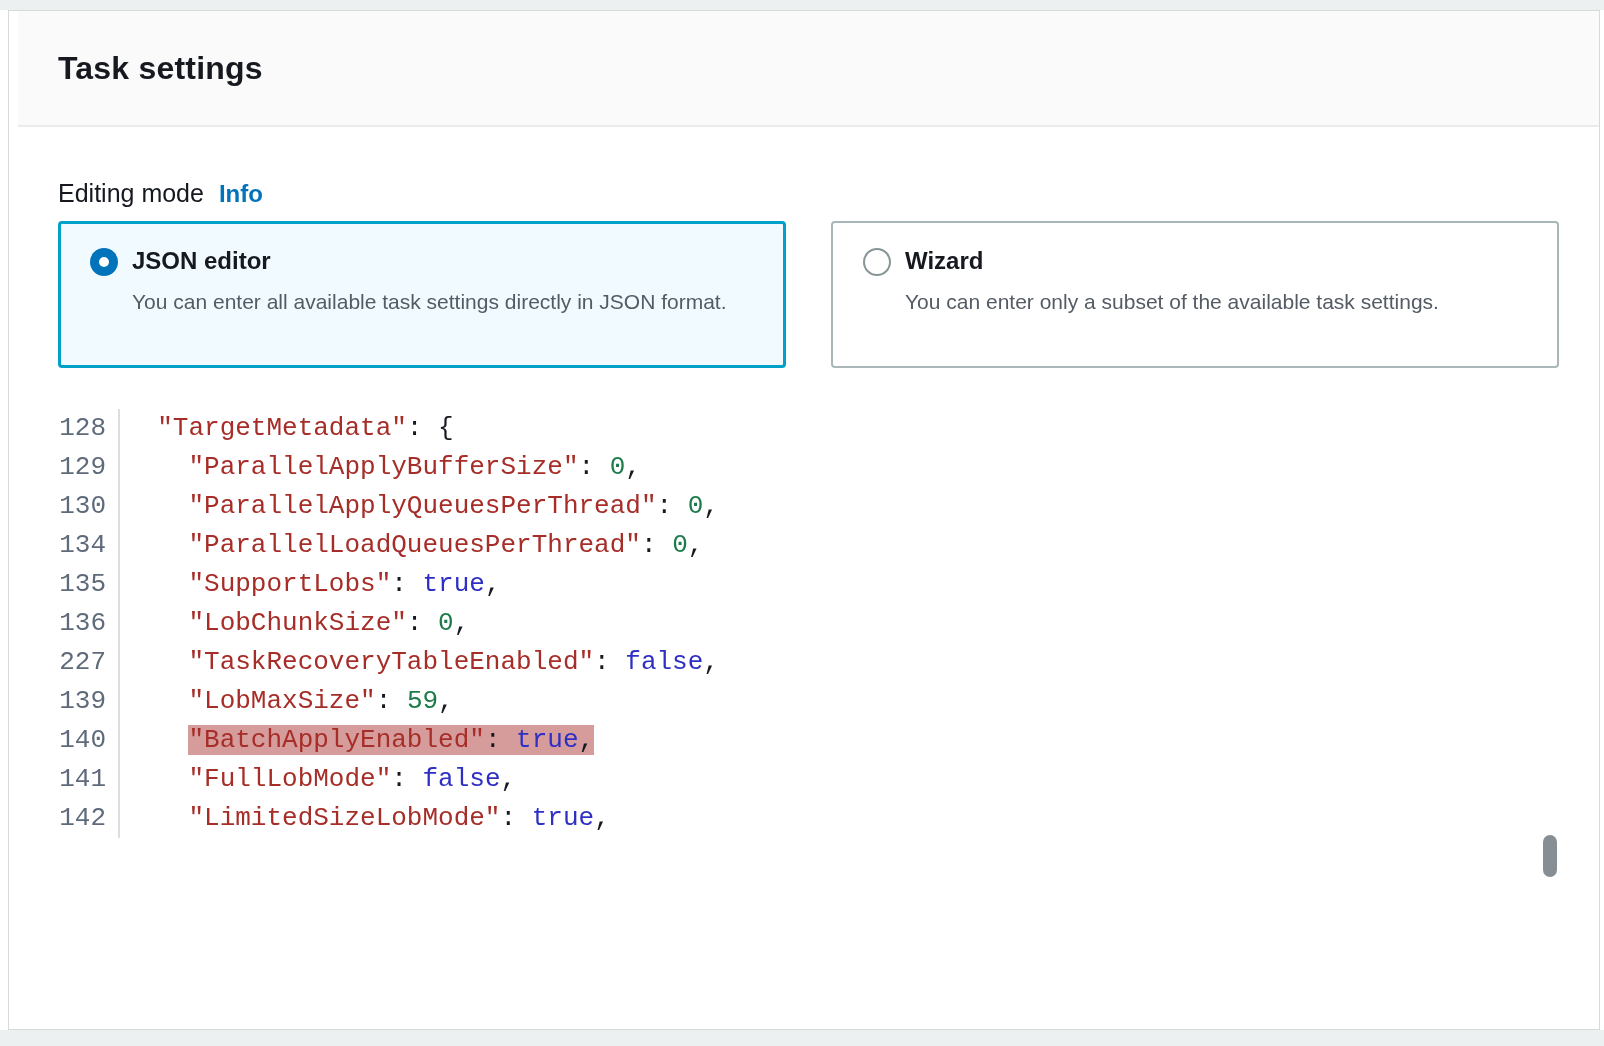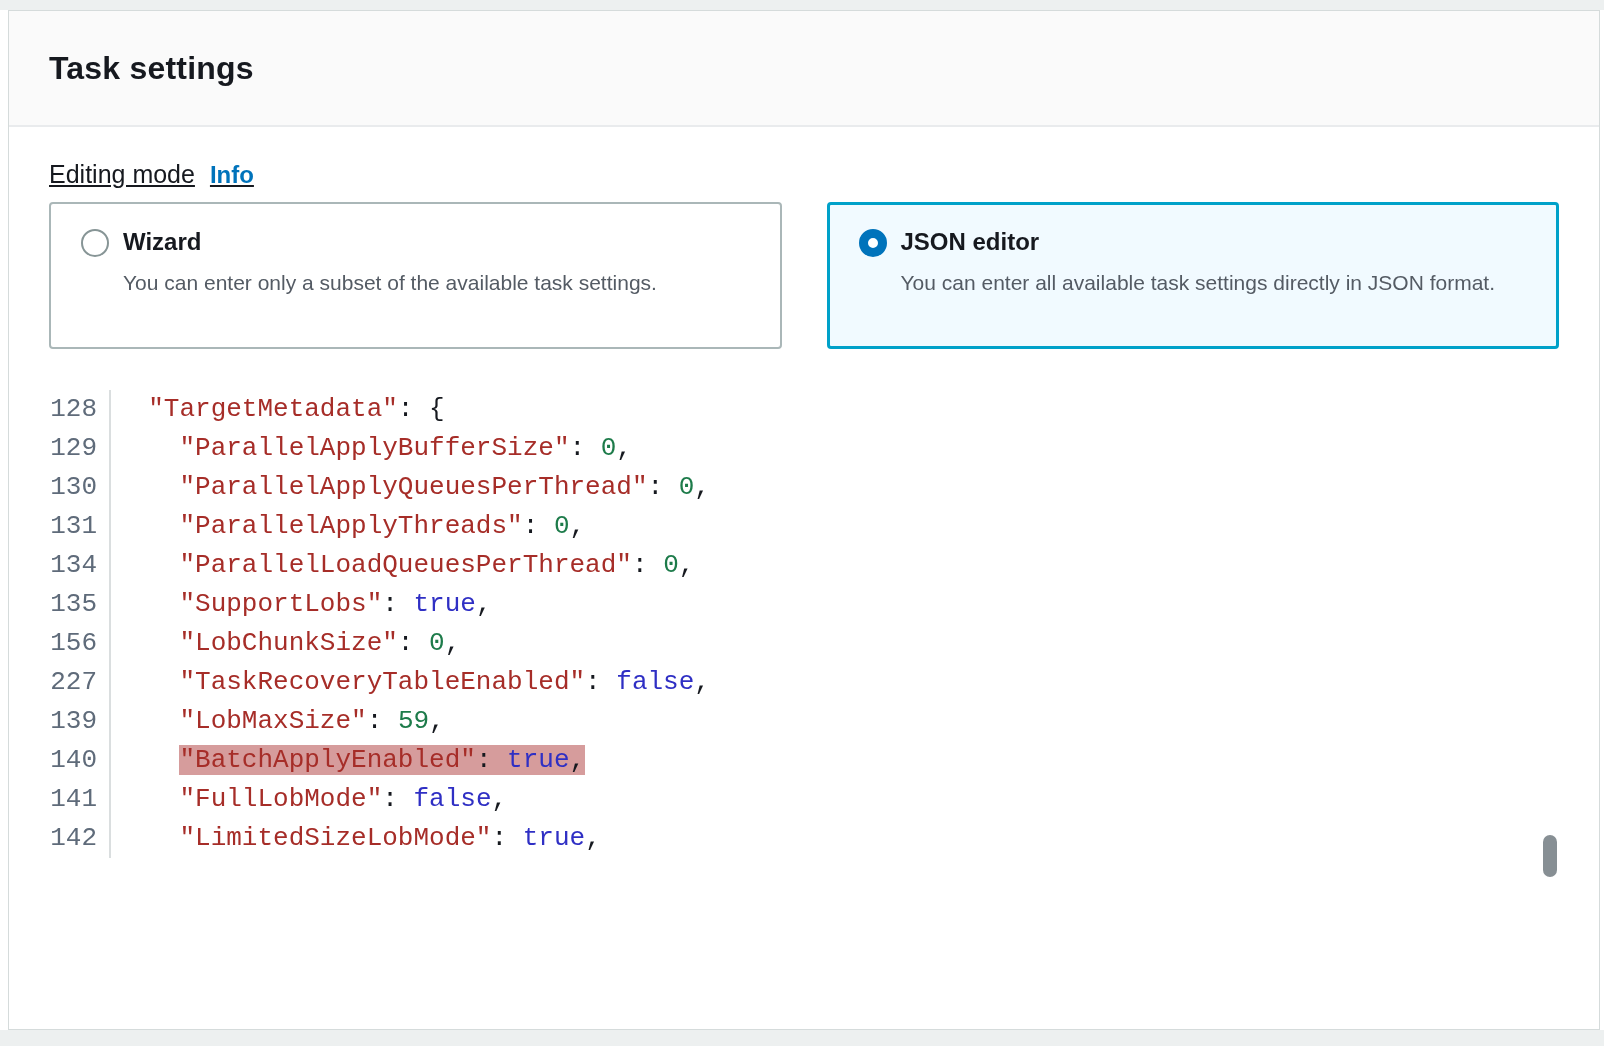--- a/index.html
+++ b/index.html
@@ -3,29 +3,29 @@
 <meta charset="utf-8">
 <style>
   * { margin: 0; padding: 0; box-sizing: border-box; }
   html, body { width: 1604px; height: 1046px; overflow: hidden; background: #ffffff;
     font-family: "Liberation Sans", sans-serif; color: #16191f; }
 
   .top-strip { width: 100%; height: 10px; background: #edf0f0; }
   .bottom-strip { width: 100%; height: 16px; background: #edf0f0; }
 
   .container { position: relative; margin-left: 8px; width: 1592px; height: 1020px;
-    background: #ffffff; border: 1px solid #d5dbdb; }
+    background: #ffffff; border: 1px solid #d5dbdb; padding-left: 9px; }
 
   .panel-header { height: 116px; background: #fafafa; border-bottom: 2px solid #e9ebed;
     display: flex; align-items: center; padding: 0 40px; }
   .panel-title { font-size: 32px; font-weight: 700; letter-spacing: 0.2px; color: #16191f; }
 
   .panel-body { padding: 0 40px; }
 
-  .field-label-row { margin-top: 33px; display: flex; align-items: baseline; gap: 15px; text-decoration: underline; }
+  .field-label-row { margin-top: 52px; display: flex; align-items: baseline; gap: 15px; }
   .field-label { font-size: 25px; color: #16191f; }
   .info-link { font-size: 24px; font-weight: 700; color: #0073bb; text-decoration: none; cursor: pointer; }
 
   .tiles { display: flex; gap: 45px; margin-top: 13px; }
   .tile { width: 736px; height: 147px; background: #ffffff; border: 2px solid #aab7b8;
     border-radius: 4px; padding: 24px 30px; display: flex; gap: 14px; cursor: pointer; }
   .tile.selected { border: 3px solid #00a1c9; background: #f1faff; padding: 23px 29px; }
 
   .radio { width: 28px; height: 28px; border-radius: 50%; flex: 0 0 28px; margin-top: 1px; background: #ffffff; }
   .radio.unchecked { border: 2px solid #879596; }
@@ -63,47 +63,46 @@
 
   <div class="panel-body">
 
     <div class="field-label-row">
       <span class="field-label">Editing mode</span>
       <a class="info-link">Info</a>
     </div>
 
     <div class="tiles">
 
+      <div class="tile selected">
+        <span class="radio checked"></span>
+        <div class="tile-text">
+          <div class="tile-title">JSON editor</div>
+          <div class="tile-desc">You can enter all available task settings directly in JSON format.</div>
+        </div>
+      </div>
+
       <div class="tile">
         <span class="radio unchecked"></span>
         <div class="tile-text">
           <div class="tile-title">Wizard</div>
           <div class="tile-desc nowrap">You can enter only a subset of the available task settings.</div>
-        </div>
-      </div>
-
-      <div class="tile selected">
-        <span class="radio checked"></span>
-        <div class="tile-text">
-          <div class="tile-title">JSON editor</div>
-          <div class="tile-desc">You can enter all available task settings directly in JSON format.</div>
         </div>
       </div>
 
     </div>
 
     <div class="editor">
       <div id="code-lines">
           <div class="code-row"><span class="gutter">128</span><span class="code-text">  <span><span class="tok-key">"TargetMetadata"</span><span class="tok-punc">: </span><span class="tok-punc">{</span></span></span></div>
           <div class="code-row"><span class="gutter">129</span><span class="code-text">    <span><span class="tok-key">"ParallelApplyBufferSize"</span><span class="tok-punc">: </span><span class="tok-number">0</span><span class="tok-punc">,</span></span></span></div>
           <div class="code-row"><span class="gutter">130</span><span class="code-text">    <span><span class="tok-key">"ParallelApplyQueuesPerThread"</span><span class="tok-punc">: </span><span class="tok-number">0</span><span class="tok-punc">,</span></span></span></div>
-          <div class="code-row"><span class="gutter">131</span><span class="code-text">    <span><span class="tok-key">"ParallelApplyThreads"</span><span class="tok-punc">: </span><span class="tok-number">0</span><span class="tok-punc">,</span></span></span></div>
           <div class="code-row"><span class="gutter">134</span><span class="code-text">    <span><span class="tok-key">"ParallelLoadQueuesPerThread"</span><span class="tok-punc">: </span><span class="tok-number">0</span><span class="tok-punc">,</span></span></span></div>
           <div class="code-row"><span class="gutter">135</span><span class="code-text">    <span><span class="tok-key">"SupportLobs"</span><span class="tok-punc">: </span><span class="tok-boolean">true</span><span class="tok-punc">,</span></span></span></div>
-          <div class="code-row"><span class="gutter">156</span><span class="code-text">    <span><span class="tok-key">"LobChunkSize"</span><span class="tok-punc">: </span><span class="tok-number">0</span><span class="tok-punc">,</span></span></span></div>
+          <div class="code-row"><span class="gutter">136</span><span class="code-text">    <span><span class="tok-key">"LobChunkSize"</span><span class="tok-punc">: </span><span class="tok-number">0</span><span class="tok-punc">,</span></span></span></div>
           <div class="code-row"><span class="gutter">227</span><span class="code-text">    <span><span class="tok-key">"TaskRecoveryTableEnabled"</span><span class="tok-punc">: </span><span class="tok-boolean">false</span><span class="tok-punc">,</span></span></span></div>
           <div class="code-row"><span class="gutter">139</span><span class="code-text">    <span><span class="tok-key">"LobMaxSize"</span><span class="tok-punc">: </span><span class="tok-number">59</span><span class="tok-punc">,</span></span></span></div>
           <div class="code-row"><span class="gutter">140</span><span class="code-text">    <span class="hl"><span class="tok-key">"BatchApplyEnabled"</span><span class="tok-punc">: </span><span class="tok-boolean">true</span><span class="tok-punc">,</span></span></span></div>
           <div class="code-row"><span class="gutter">141</span><span class="code-text">    <span><span class="tok-key">"FullLobMode"</span><span class="tok-punc">: </span><span class="tok-boolean">false</span><span class="tok-punc">,</span></span></span></div>
           <div class="code-row"><span class="gutter">142</span><span class="code-text">    <span><span class="tok-key">"LimitedSizeLobMode"</span><span class="tok-punc">: </span><span class="tok-boolean">true</span><span class="tok-punc">,</span></span></span></div>
         </div>
     </div>
 
   </div>
 

